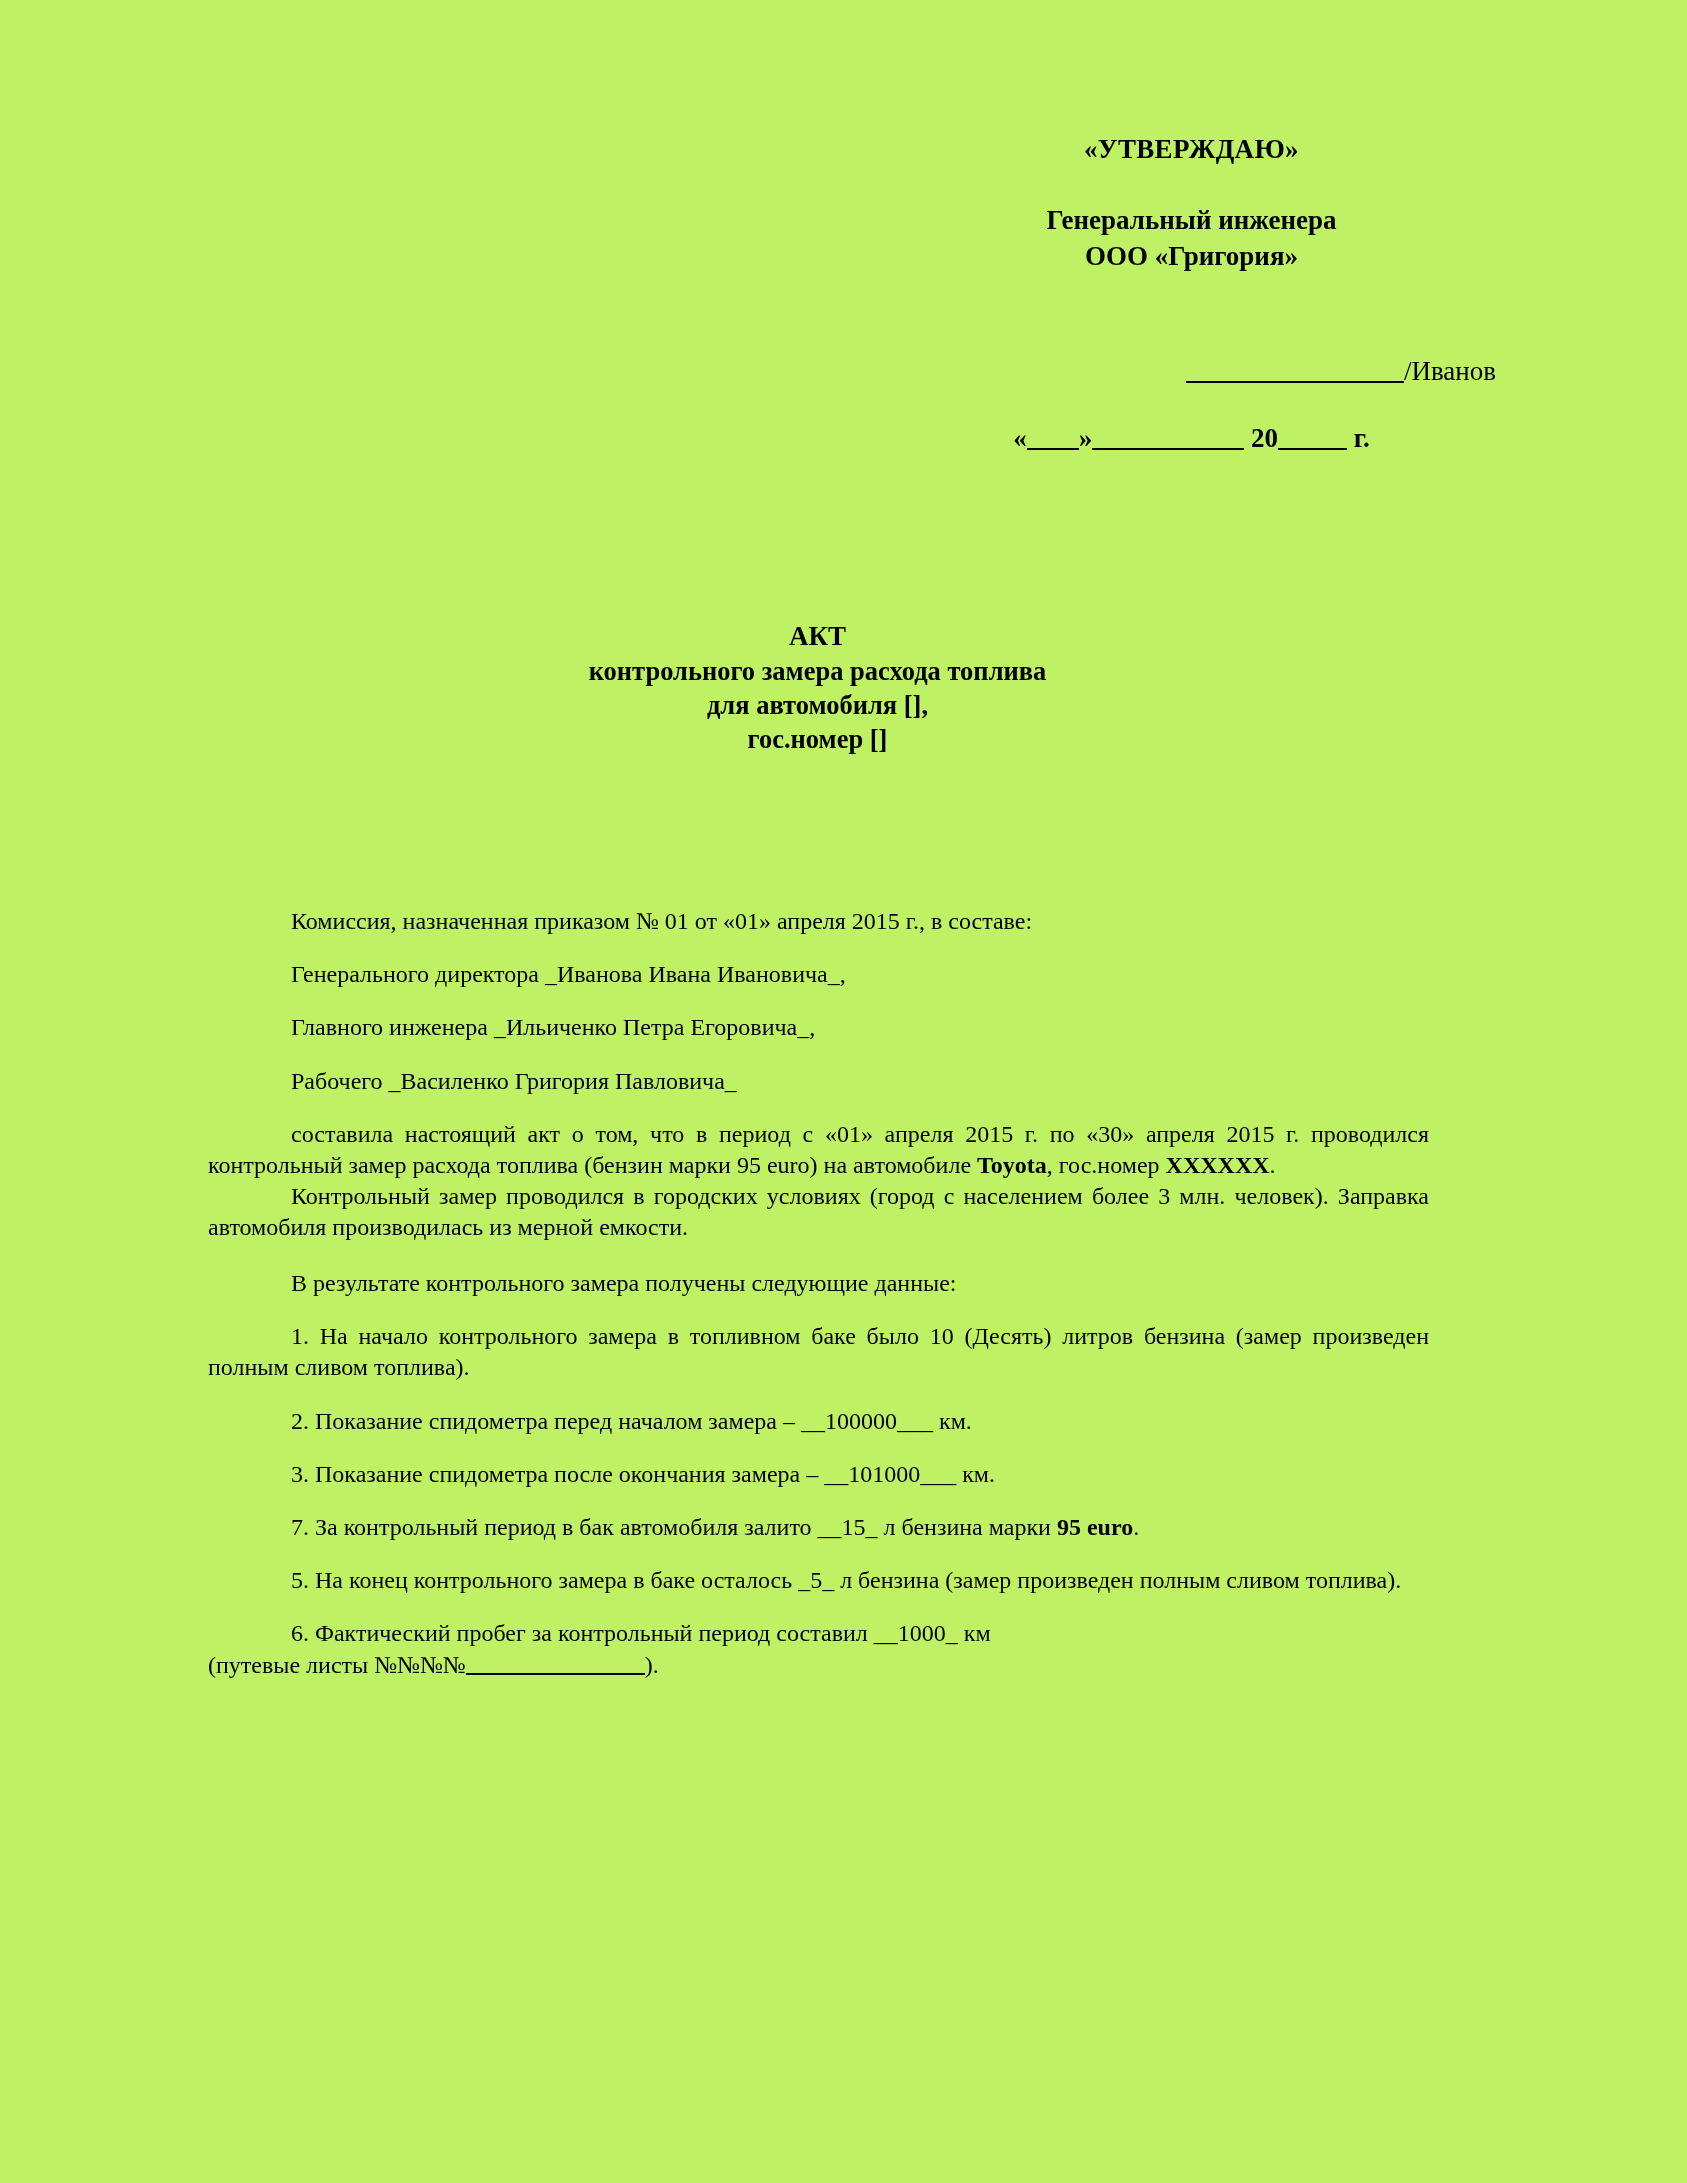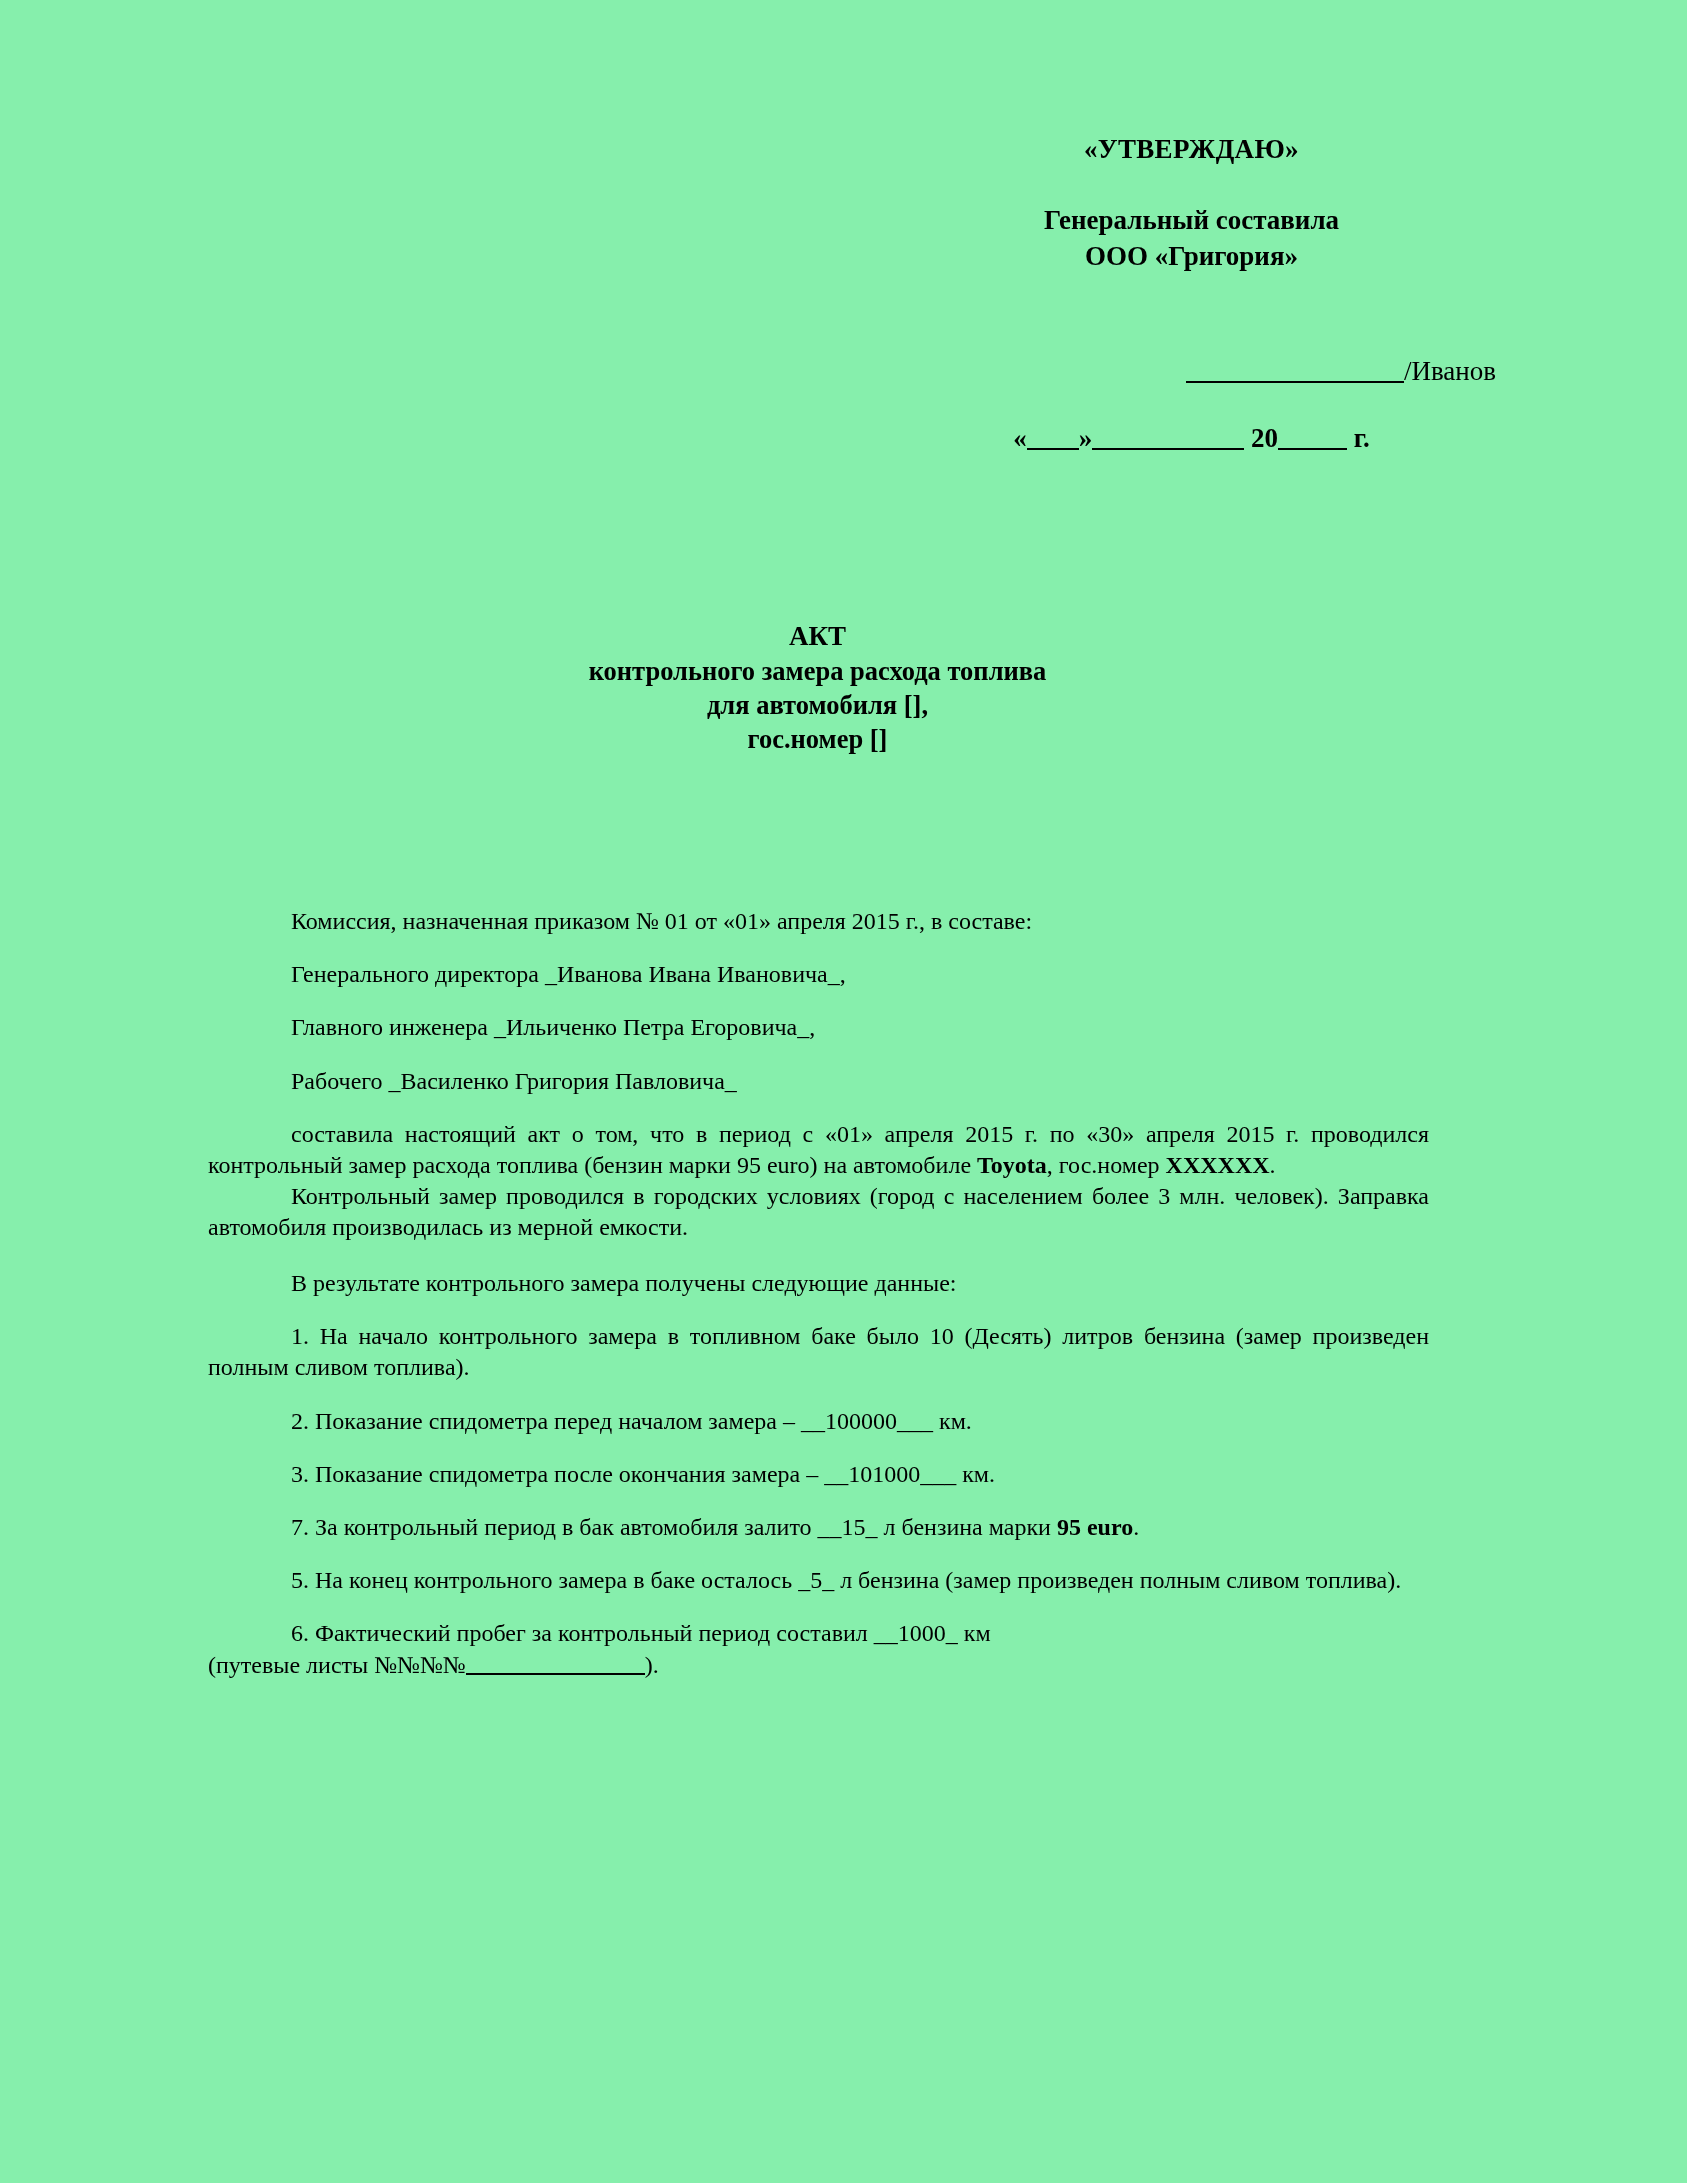--- a/index.html
+++ b/index.html
@@ -4,21 +4,21 @@
 <style>
   html, body {
     margin: 0;
     padding: 0;
     background: #ffffff;
   }
   .page {
     position: relative;
     width: 1687px;
     height: 2183px;
-    background: #86efac;
+    background: #bef264;
     overflow: hidden;
     font-family: "Liberation Serif", "DejaVu Serif", serif;
     color: #000000;
   }
 
   
   .approval-block {
     position: absolute;
     left: 887px;
     top: 136px;
@@ -132,21 +132,21 @@
   .bl-w270 { width: 179px; }
 </style>
 </head>
 <body>
 
 <div class="page">
 
   <div class="approval-block">
     <div class="approval-title">«УТВЕРЖДАЮ»</div>
     <div class="approval-gap-1"></div>
-    <div class="approval-role">Генеральный составила</div>
+    <div class="approval-role">Генеральный инженера</div>
     <div class="approval-role">ООО «Григория»</div>
   </div>
 
   <div class="sign-row">
     <span class="sign-blank"></span><span>/Иванов</span>
   </div>
 
   <div class="date-row">
     <span>«</span><span class="date-dd"></span><span>»</span><span class="date-mm"></span>&nbsp;<span>20</span><span class="date-yy"></span>&nbsp;<span>г.</span>
   </div>

